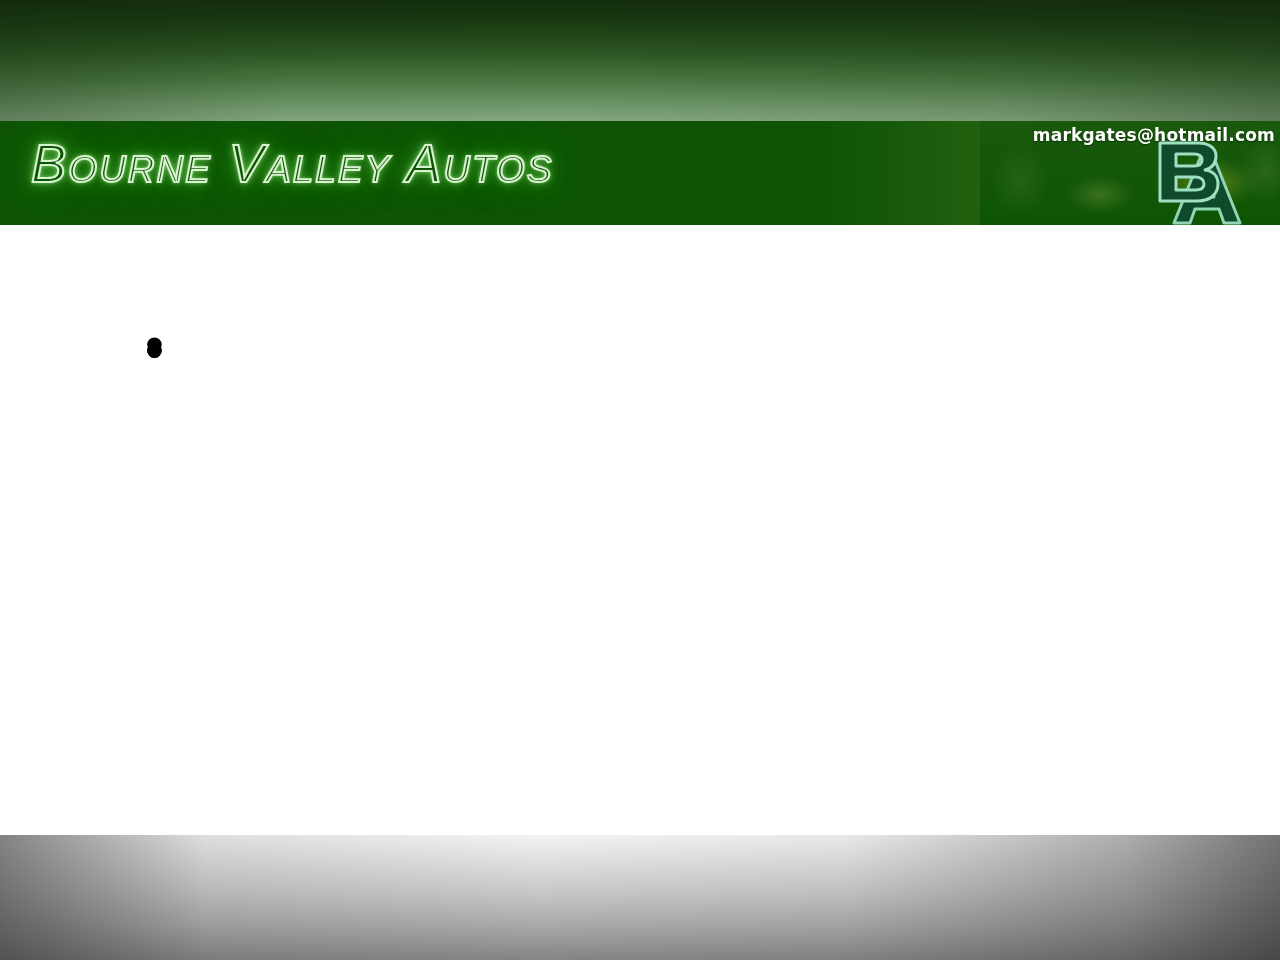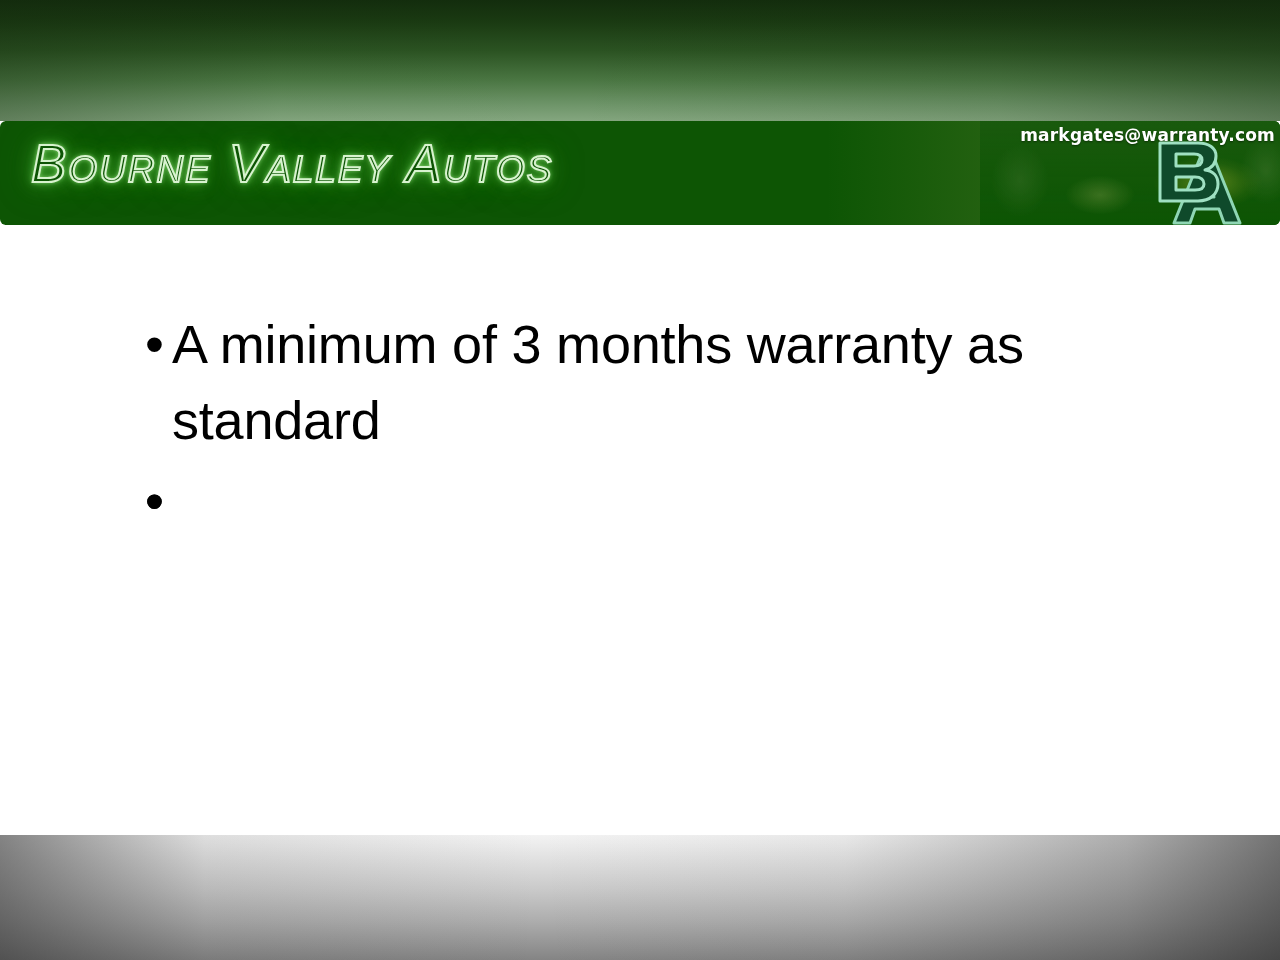--- a/index.html
+++ b/index.html
@@ -48,21 +48,20 @@
 
   
   .banner {
     position: absolute;
     left: 0;
     top: 121px;
     width: 1280px;
     height: 104px;
     background: #0d5504;
     overflow: hidden;
-    border-radius: 6px;
   }
   .banner-inner {
     position: absolute;
     left: 5px;
     top: 0;
     right: 0;
     bottom: 0;
     background: #0d5504;
   }
 
@@ -204,21 +203,21 @@
 
   <div class="top-band"></div>
 
   <div class="banner">
     <div class="banner-inner">
       <div class="banner-photo2"></div>
       <div class="banner-photo"></div>
 
       <div class="logo-text">Bourne Valley Autos</div>
 
-      <div class="email">markgates@warranty.com</div>
+      <div class="email">markgates@hotmail.com</div>
 
       <div class="monogram">
         <svg width="112" height="86" viewBox="0 0 112 86" xmlns="http://www.w3.org/2000/svg">
 
           <g>
             <path d="M56 14 L28 84 L44 84 L49 70 L73 70 L78 84 L94 84 L66 14 Z M54 58 L61 39 L68 58 Z" fill="#0f4a2b" stroke="#8fd6b4" stroke-width="3" stroke-linejoin="round"></path>
           </g>
 
           <g>
             <path d="M14 4 L14 62 L52 62 C64 62 72 55 72 45 C72 37 67 32 59 31 C66 29 70 24 70 17 C70 9 63 4 52 4 Z
@@ -228,21 +227,20 @@
         </svg>
       </div>
     </div>
   </div>
 
   <div class="content">
     <ul class="bullet-list">
 
       <li class="bullet-item">
         <span class="bullet-dot">•</span>
-        <span>A minimum of 3 months warranty as standard</span>
       </li>
 
       <li class="bullet-item">
         <span class="bullet-dot">•</span>
       </li>
 
       <li class="bullet-item">
         <span class="bullet-dot">•</span>
       </li>
 

